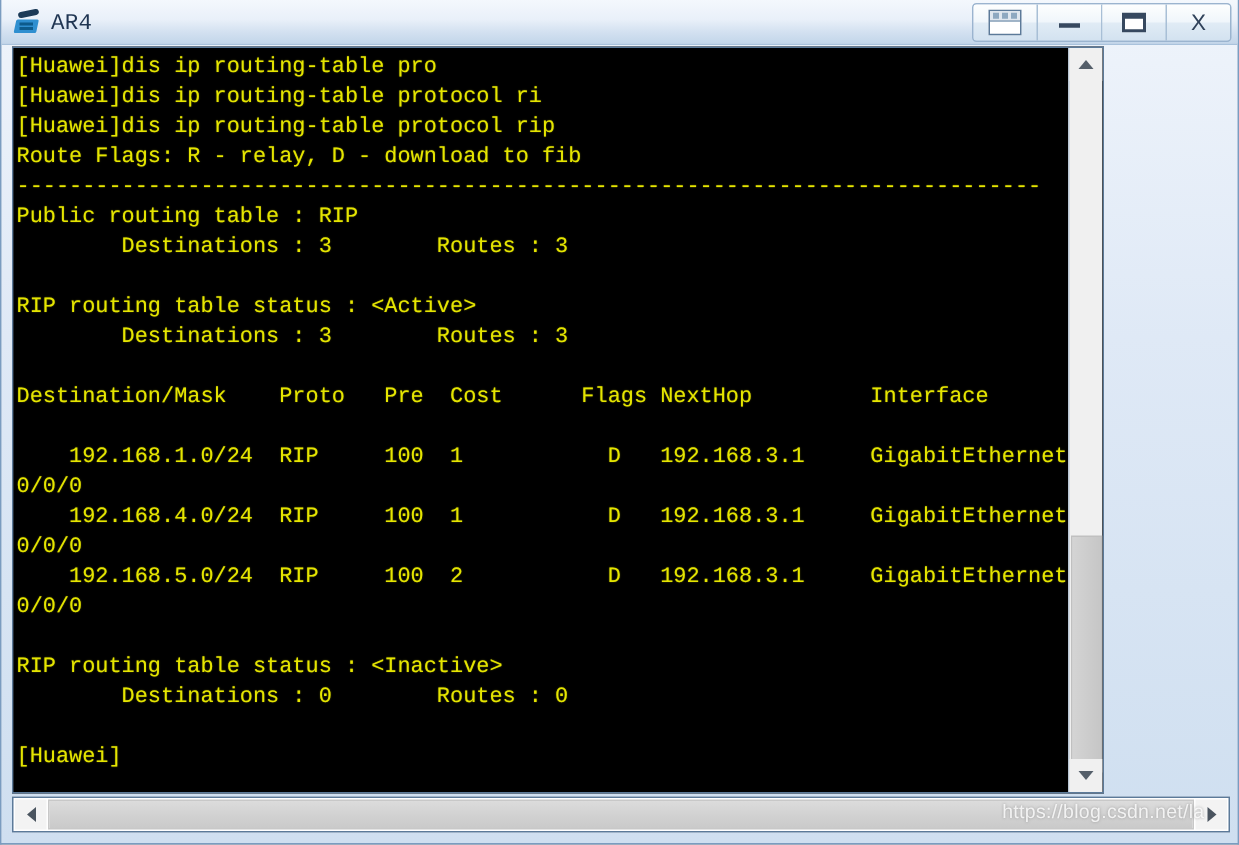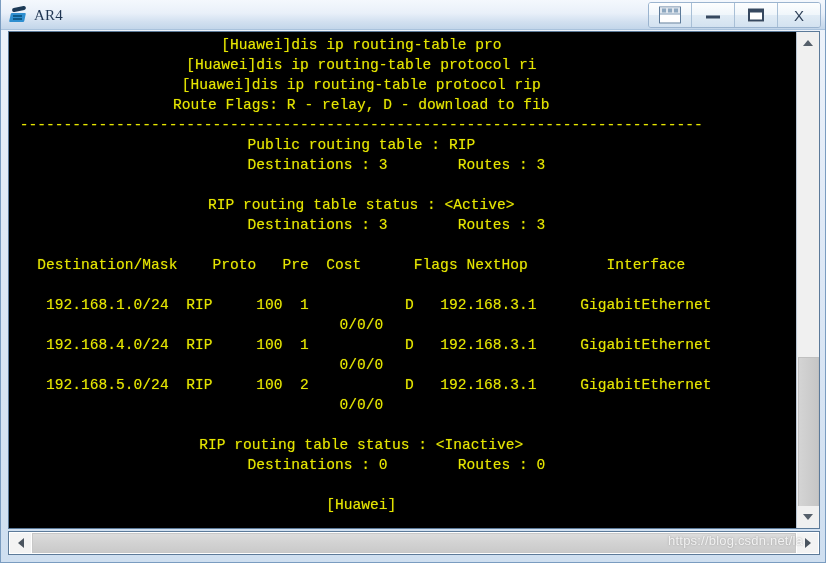--- a/index.html
+++ b/index.html
@@ -44,21 +44,21 @@
     align-items: center;
     height: 24px;
   }
   .app-icon {
     width: 20px; height: 20px;
     position: relative;
     flex: 0 0 auto;
     margin-right: 5px;
   }
   .title-text {
-    font-family: Liberation Serif, serif;
+    font-family: Liberation Mono, monospace;
     font-size: 15px;
     color: #1f3552;
     letter-spacing: 0.2px;
     white-space: nowrap;
   }
 
   .titlebar-buttons {
     position: absolute;
     right: 6px; top: 2px;
     display: flex;
@@ -160,27 +160,26 @@
     position: absolute;
     left: 4px; top: 13px;
     width: 9px; height: 2px;
     background: #0d5b8c;
   }
 
   
   .terminal-outer {
     position: absolute;
     left: 7px; top: 31px;
-    width: 812px;
+    width: 728px;
     height: 498px;
     box-sizing: border-box;
     border: 1px solid #5c7a99;
     background: #000000;
     overflow: hidden;
-    text-align: center;
   }
   .terminal-screen {
     position: absolute;
     left: 0; top: 0;
     width: 787px;
     height: 496px;
     overflow: hidden;
     background: #000000;
   }
   .term-text {

